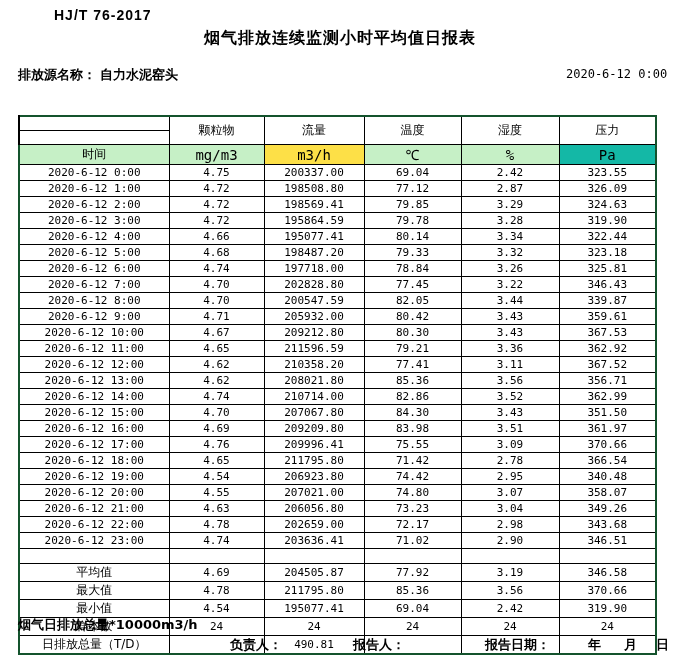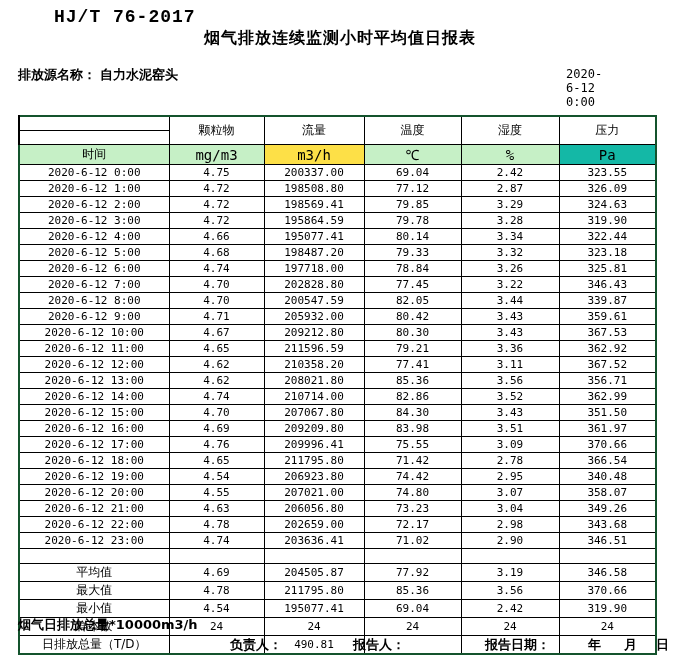--- a/index.html
+++ b/index.html
@@ -1,28 +1,28 @@
 <!DOCTYPE html>
 <html><head>
 <meta charset="utf-8">
 <style>
   html,body{margin:0;padding:0;}
   body{
     width:680px;height:657px;background:#ffffff;position:relative;
     font-family:"DejaVu Sans",sans-serif;color:#000;overflow:hidden;
   }
   .standard{
-    position:absolute;left:18px;top:7px;font-family:Liberation Mono, monospace;
-    font-weight:bold;font-size:18px;letter-spacing:1px;padding-left:36px;
+    position:absolute;left:18px;top:7px;font-family:Liberation Sans, sans-serif;
+    font-weight:bold;font-size:14px;letter-spacing:1px;padding-left:36px;
   }
   .title{
     position:absolute;left:0;top:28px;width:680px;text-align:center;
     font-weight:bold;font-size:16px;letter-spacing:1px;
   }
-  .source-row{position:absolute;left:0;top:66px;width:576px;height:16px;}
+  .source-row{position:absolute;left:0;top:66px;width:680px;height:16px;}
   .source-label,.source-name{font-weight:bold;font-size:13px;}
   .source-label{position:absolute;left:18px;}
   .source-name{position:absolute;left:100px;}
   .report-datetime{
     position:absolute;left:566px;top:1px;font-size:12px;
     font-family:"DejaVu Sans Mono",monospace;
   }
   table.report{
     position:absolute;left:18px;top:115px;border-collapse:collapse;
     table-layout:fixed;border:2px solid #14532d;

